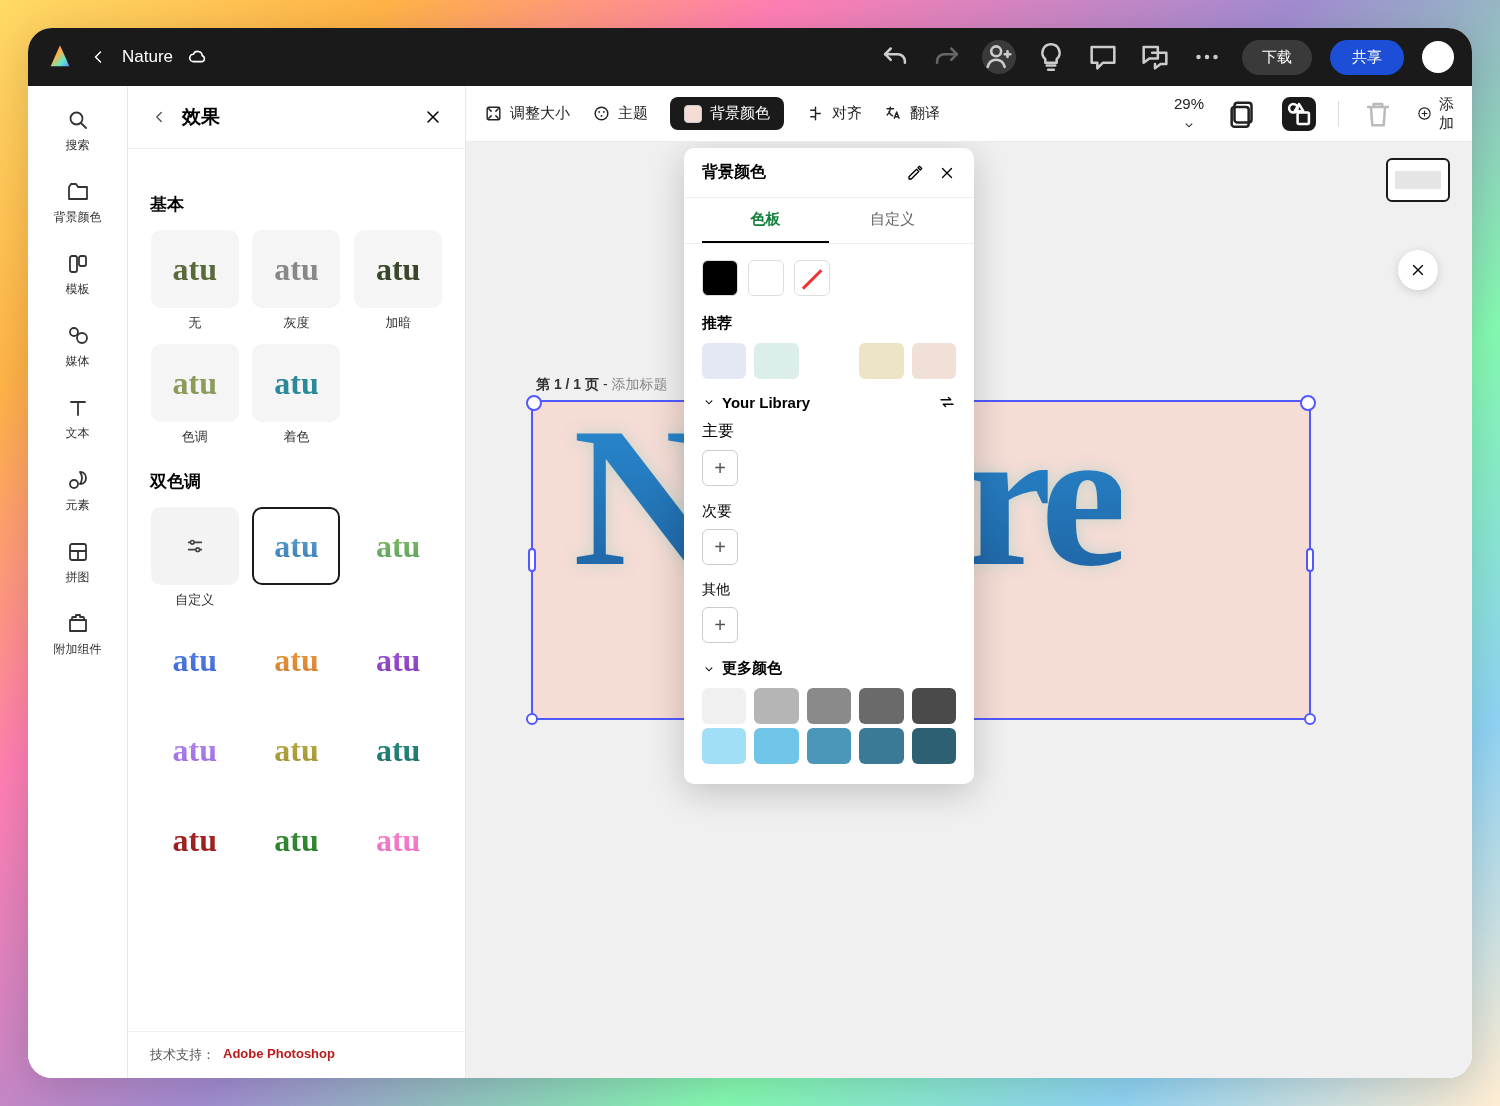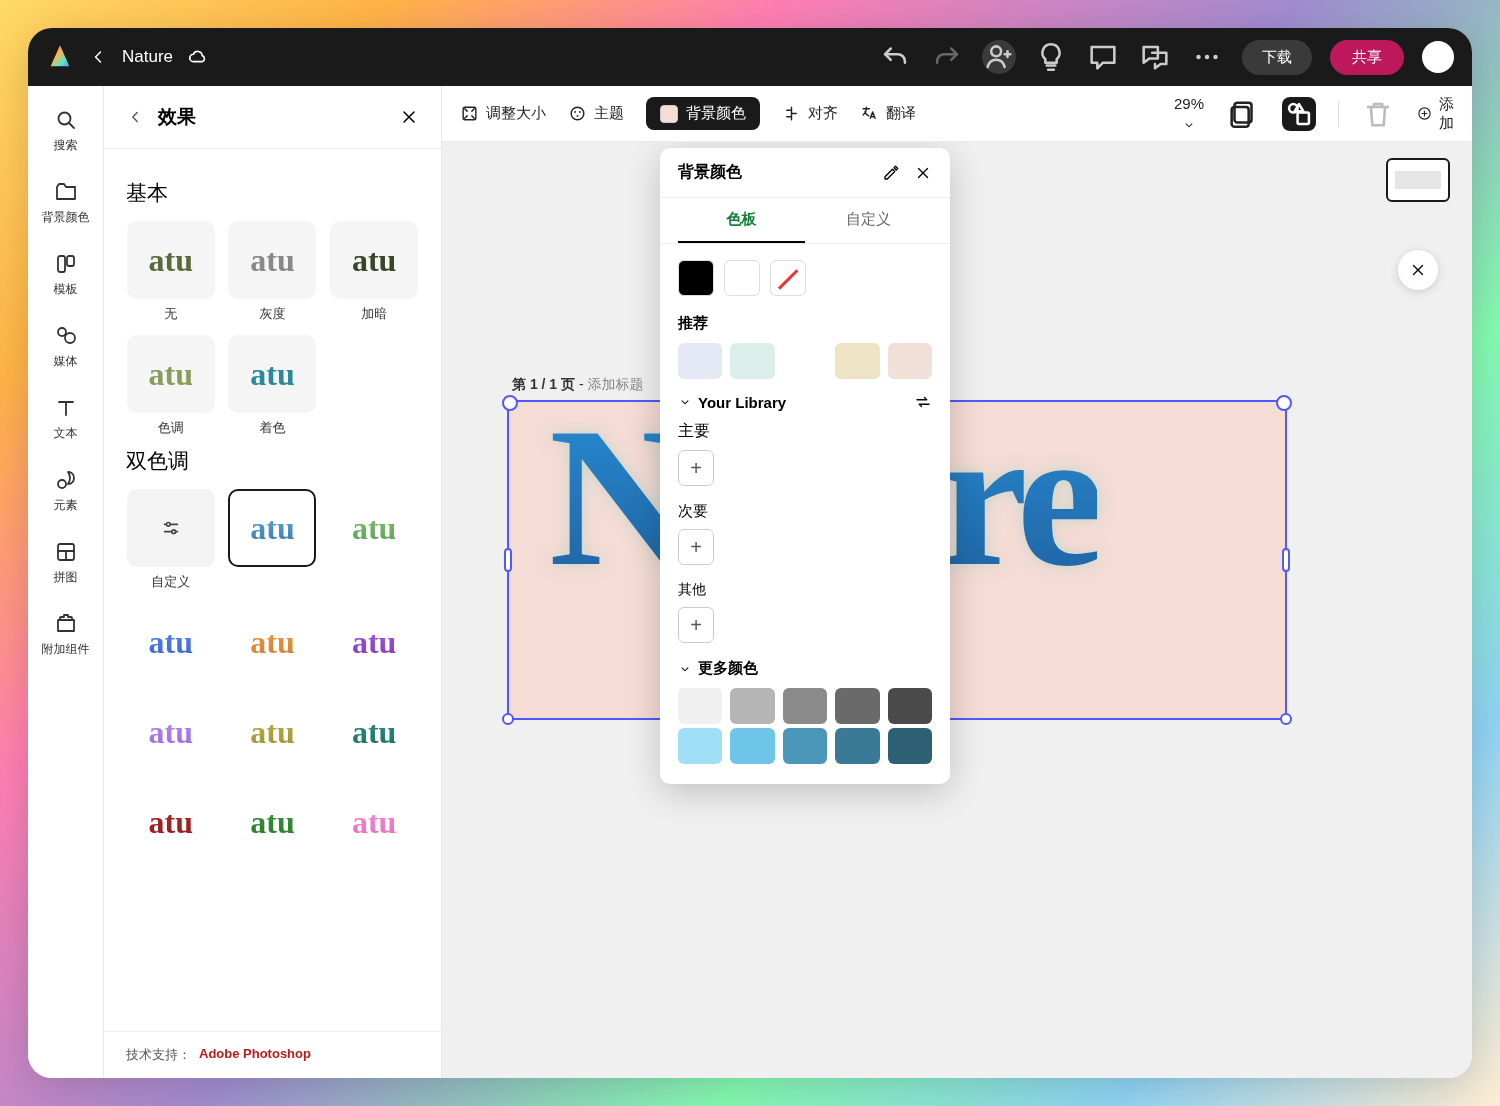--- a/index.html
+++ b/index.html
@@ -12,40 +12,40 @@
 .topbar-left { display: flex; align-items: center; gap: 14px; }
 .back-arrow { width: 20px; height: 20px; display: flex; align-items: center; justify-content: center; cursor: pointer; }
 .doc-title { font-size: 17px; font-weight: 500; }
 .cloud-icon { width: 22px; height: 22px; }
 .topbar-spacer { flex: 1; }
 .topbar-right { display: flex; align-items: center; gap: 18px; }
 .icon-btn { width: 34px; height: 34px; border-radius: 50%; display: flex; align-items: center; justify-content: center; cursor: pointer; color: #ccc; }
 .icon-btn.dim { color: #666; }
 .icon-btn.bg { background: #3a3a3a; }
 .btn-dark { background: #3a3a3a; color: #fff; padding: 8px 20px; border-radius: 20px; font-size: 15px; cursor: pointer; }
-.btn-primary { background: #be185d; color: #fff; padding: 8px 22px; border-radius: 20px; font-size: 15px; font-weight: 500; cursor: pointer; }
+.btn-primary { background: #1d4ed8; color: #fff; padding: 8px 22px; border-radius: 20px; font-size: 15px; font-weight: 500; cursor: pointer; }
 .avatar { width: 32px; height: 32px; border-radius: 50%; background: #fff; }
 
 
 .body { flex: 1; display: flex; overflow: hidden; }
 
 
-.rail { width: 76px; background: #fff; border-right: 1px solid #e8e8e8; display: flex; flex-direction: column; align-items: center; padding-top: 18px; gap: 18px; }
+.rail { width: 100px; background: #fff; border-right: 1px solid #e8e8e8; display: flex; flex-direction: column; align-items: center; padding-top: 18px; gap: 18px; }
 .rail-item { display: flex; flex-direction: column; align-items: center; gap: 5px; cursor: pointer; color: #333; width: 100%; padding: 4px 0; }
 .rail-item svg { width: 24px; height: 24px; }
 .rail-label { font-size: 12px; }
 
 
 .effects-panel { width: 338px; background: #fff; border-right: 1px solid #e8e8e8; display: flex; flex-direction: column; overflow: hidden; }
 .effects-header { display: flex; align-items: center; padding: 18px 22px; gap: 14px; border-bottom: 1px solid #eee; }
 .effects-header .back { width: 18px; color: #555; cursor: pointer; }
 .effects-header .title { font-size: 19px; font-weight: 700; flex: 1; }
 .effects-header .close { width: 20px; cursor: pointer; }
 .effects-scroll { flex: 1; overflow-y: auto; padding: 20px 22px; }
-.section-title { font-size: 21px; font-weight: 400; margin-bottom: 14px; margin-top: 10px; }
+.section-title { font-size: 17px; font-weight: 700; margin-bottom: 14px; margin-top: 24px; }
 .thumb-grid { display: grid; grid-template-columns: repeat(3,1fr); gap: 12px 12px; margin-bottom: 8px; }
 .thumb-item { display: flex; flex-direction: column; align-items: center; gap: 6px; }
 .thumb { width: 88px; height: 78px; border-radius: 10px; background: #f5f5f5; display: flex; align-items: center; justify-content: center; font-family: serif; font-size: 32px; font-weight: 600; cursor: pointer; overflow: hidden; position: relative; }
 .thumb.selected { border: 2.5px solid #1a1a1a; }
 .thumb-label { font-size: 13px; color: #333; }
 .thumb-custom { background: #f3f3f3; color: #444; display: flex; align-items: center; justify-content: center; }
 .effects-footer { padding: 14px 22px; border-top: 1px solid #eee; font-size: 13px; color: #555; display: flex; gap: 8px; }
 .effects-footer b { color: #b91c1c; font-weight: 600; }
 
 

